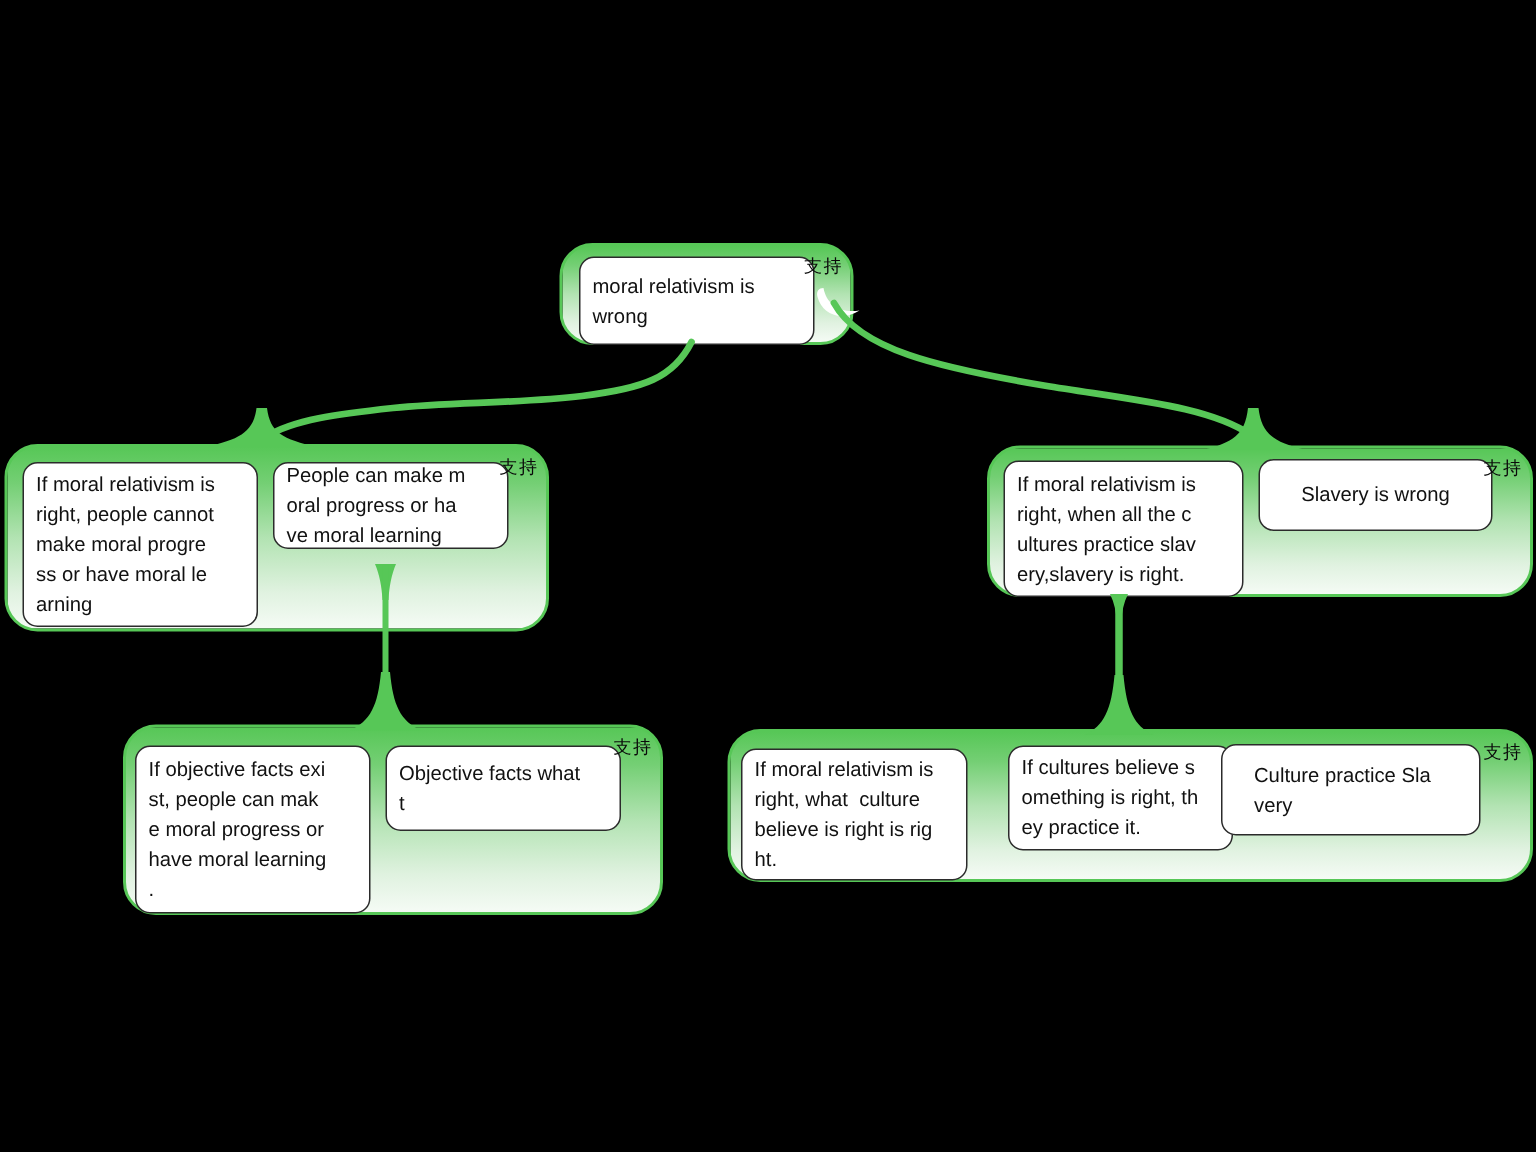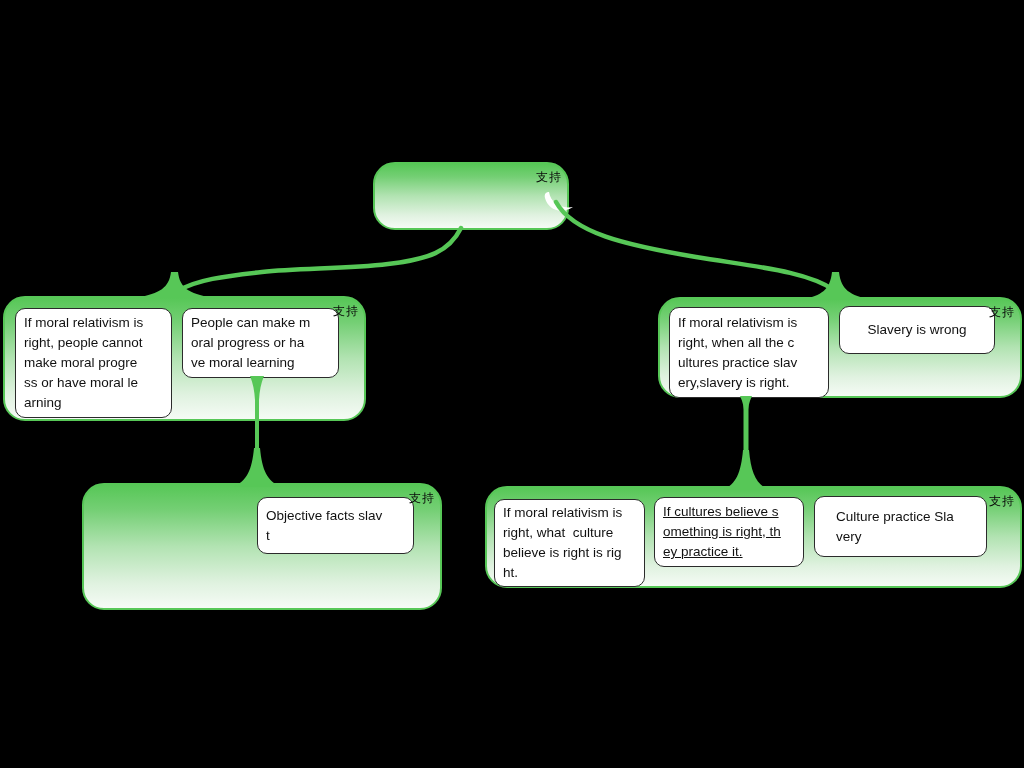--- a/index.html
+++ b/index.html
@@ -44,32 +44,36 @@
     <path d="M 257 377 L 257 455" fill="none" stroke="#57c757" stroke-width="4"></path>
     <path d="M 233 487 C 247 481 252 470 254 448 L 260 448 C 262 470 267 481 281 487 Z" fill="#57c757"></path>
 
     <path d="M 740 396 C 743 402 744 408 744.5 414 L 747.5 414 C 748 408 749 402 752 396 Z" fill="#57c757"></path>
     <path d="M 746 397 L 746 456" fill="none" stroke="#57c757" stroke-width="5"></path>
     <path d="M 723 490 C 736 484 741 473 743 450 L 749 450 C 751 473 756 484 769 490 Z" fill="#57c757"></path>
   </svg>
 
   <div class="group" style="left:373px;top:162px;width:196px;height:68px;">
     <span class="support">支持</span>
+    <div class="node" style="left:11px;top:7px;width:157px;height:59px;">
+      <span>moral relativism is
+wrong</span>
+    </div>
   </div>
 
   <div class="group" style="left:3px;top:296px;width:363px;height:125px;">
     <span class="support">支持</span>
     <div class="node" style="left:10px;top:10px;width:157px;height:110px;">
       <span>If moral relativism is
 right, people cannot
 make moral progre
 ss or have moral le
 arning</span>
     </div>
-    <div class="node" style="left:177px;top:10px;width:157px;height:70px;">
+    <div class="node" style="left:177px;top:10px;width:157px;height:58px;">
       <span>People can make m
 oral progress or ha
 ve moral learning</span>
     </div>
   </div>
 
   <div class="group" style="left:658px;top:297px;width:364px;height:101px;">
     <span class="support">支持</span>
     <div class="node" style="left:9px;top:8px;width:160px;height:91px;">
       <span>If moral relativism is
@@ -77,35 +81,42 @@
 ultures practice slav
 ery,slavery is right.</span>
     </div>
     <div class="node center" style="left:179px;top:7px;width:156px;height:48px;">
       <span>Slavery is wrong</span>
     </div>
   </div>
 
   <div class="group" style="left:82px;top:483px;width:360px;height:127px;">
     <span class="support">支持</span>
+    <div class="node" style="left:6px;top:12px;width:157px;height:112px;">
+      <span>If objective facts exi
+st, people can mak
+e moral progress or
+have moral learning
+.</span>
+    </div>
     <div class="node" style="left:173px;top:12px;width:157px;height:57px;">
-      <span>Objective facts slav
+      <span>Objective facts what
 t</span>
     </div>
   </div>
 
   <div class="group" style="left:485px;top:486px;width:537px;height:102px;">
     <span class="support">支持</span>
     <div class="node" style="left:7px;top:11px;width:151px;height:88px;">
       <span>If moral relativism is
 right, what  culture
 believe is right is rig
 ht.</span>
     </div>
-    <div class="node" style="left:167px;top:9px;width:150px;height:70px;text-decoration:underline;">
+    <div class="node" style="left:185px;top:9px;width:150px;height:70px;">
       <span>If cultures believe s
 omething is right, th
 ey practice it.</span>
     </div>
     <div class="node" style="left:327px;top:8px;width:173px;height:61px;padding-left:21px;">
       <span>Culture practice Sla
 very</span>
     </div>
   </div>
 

